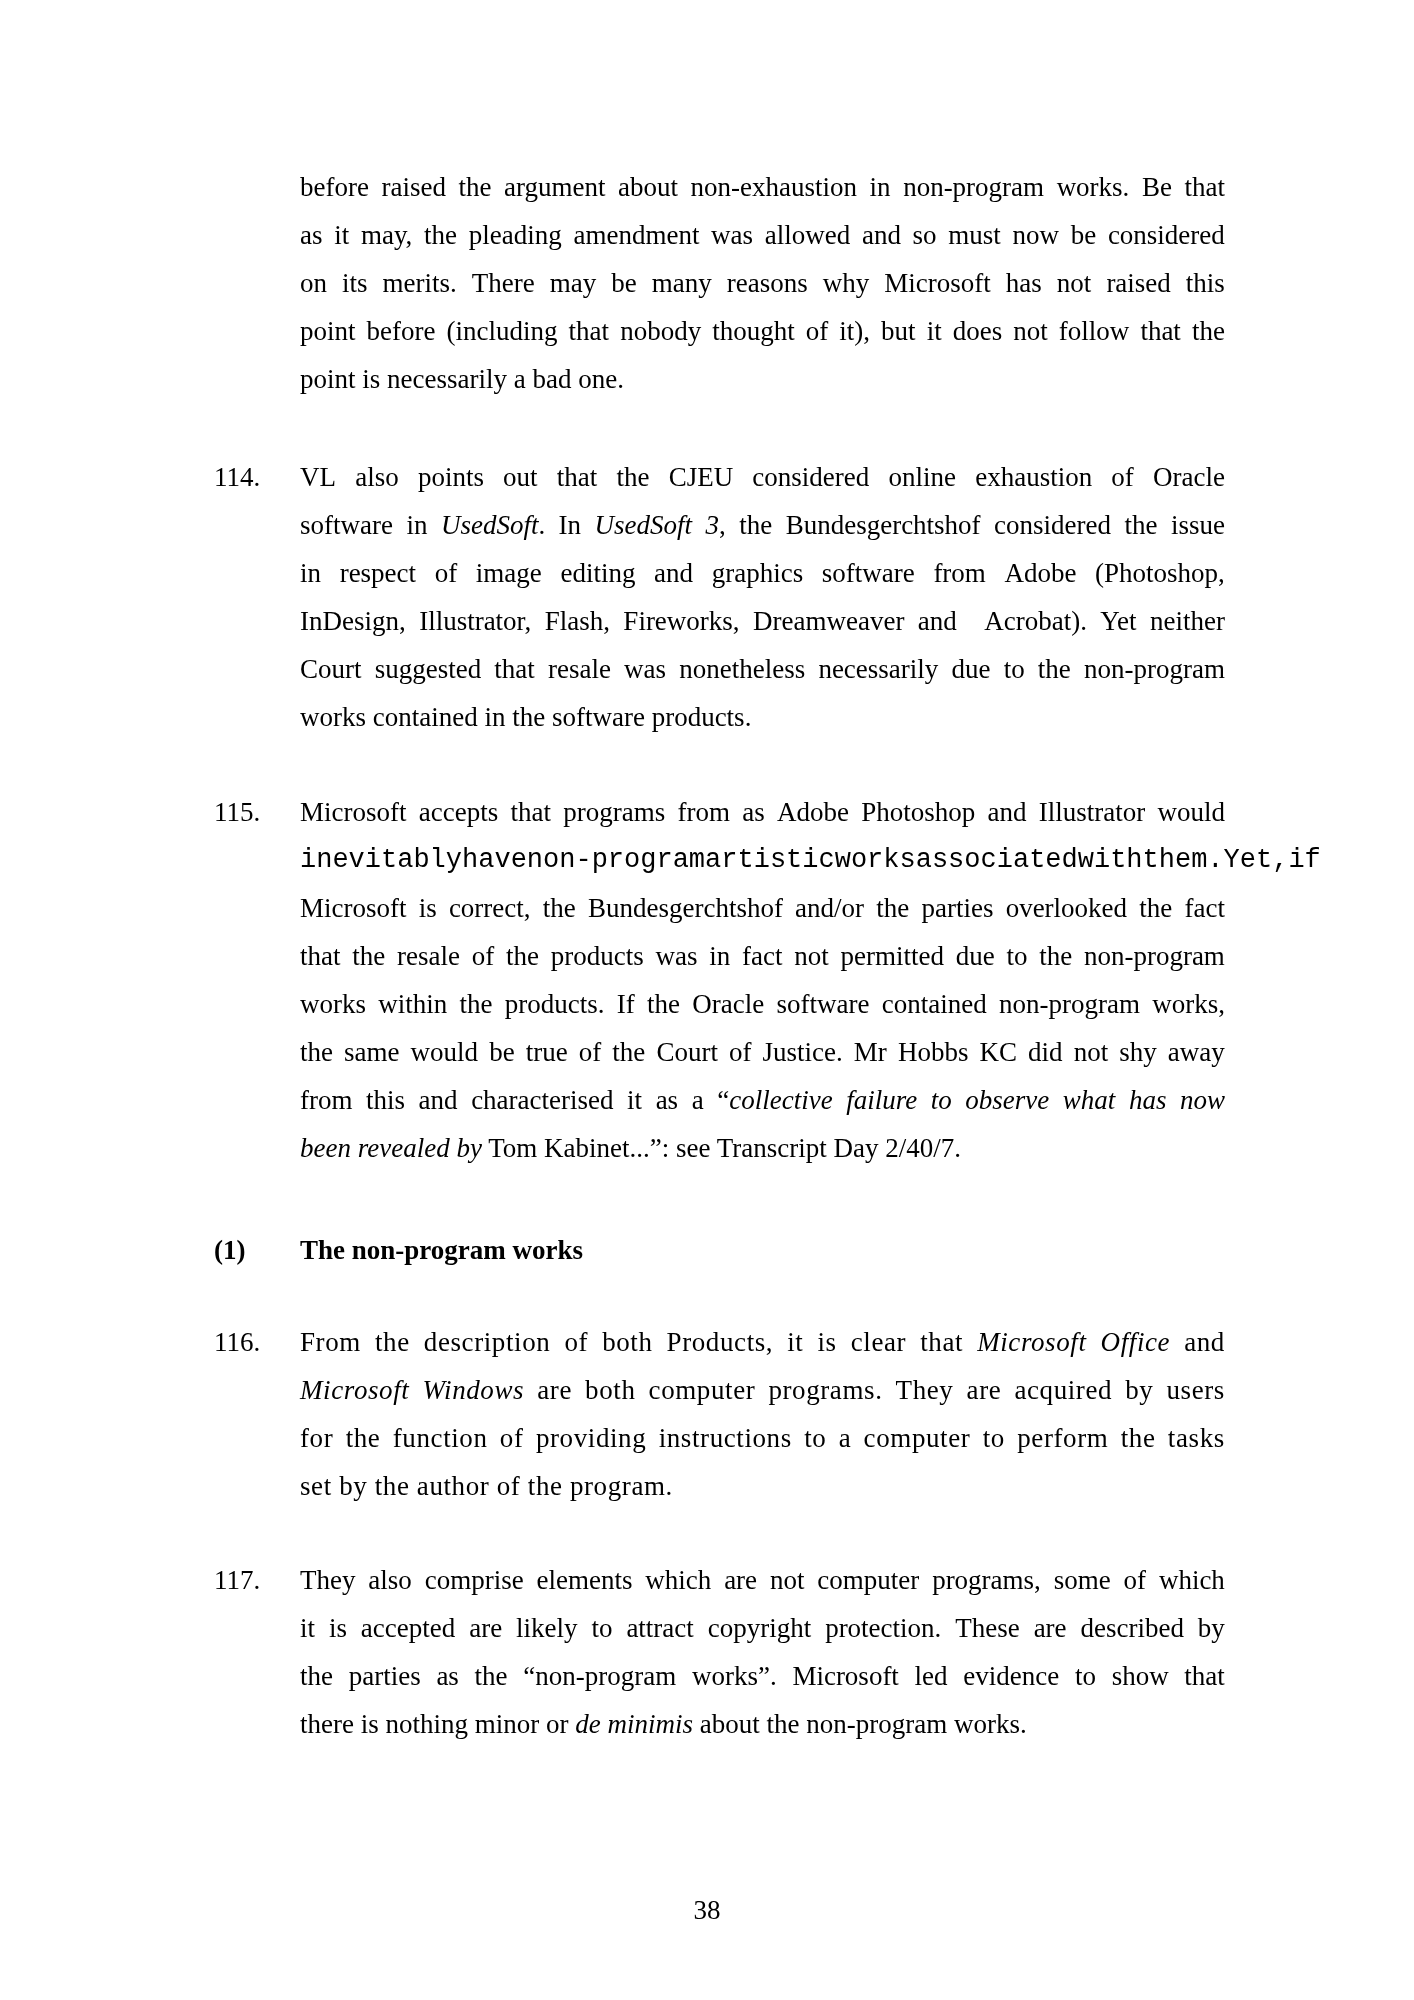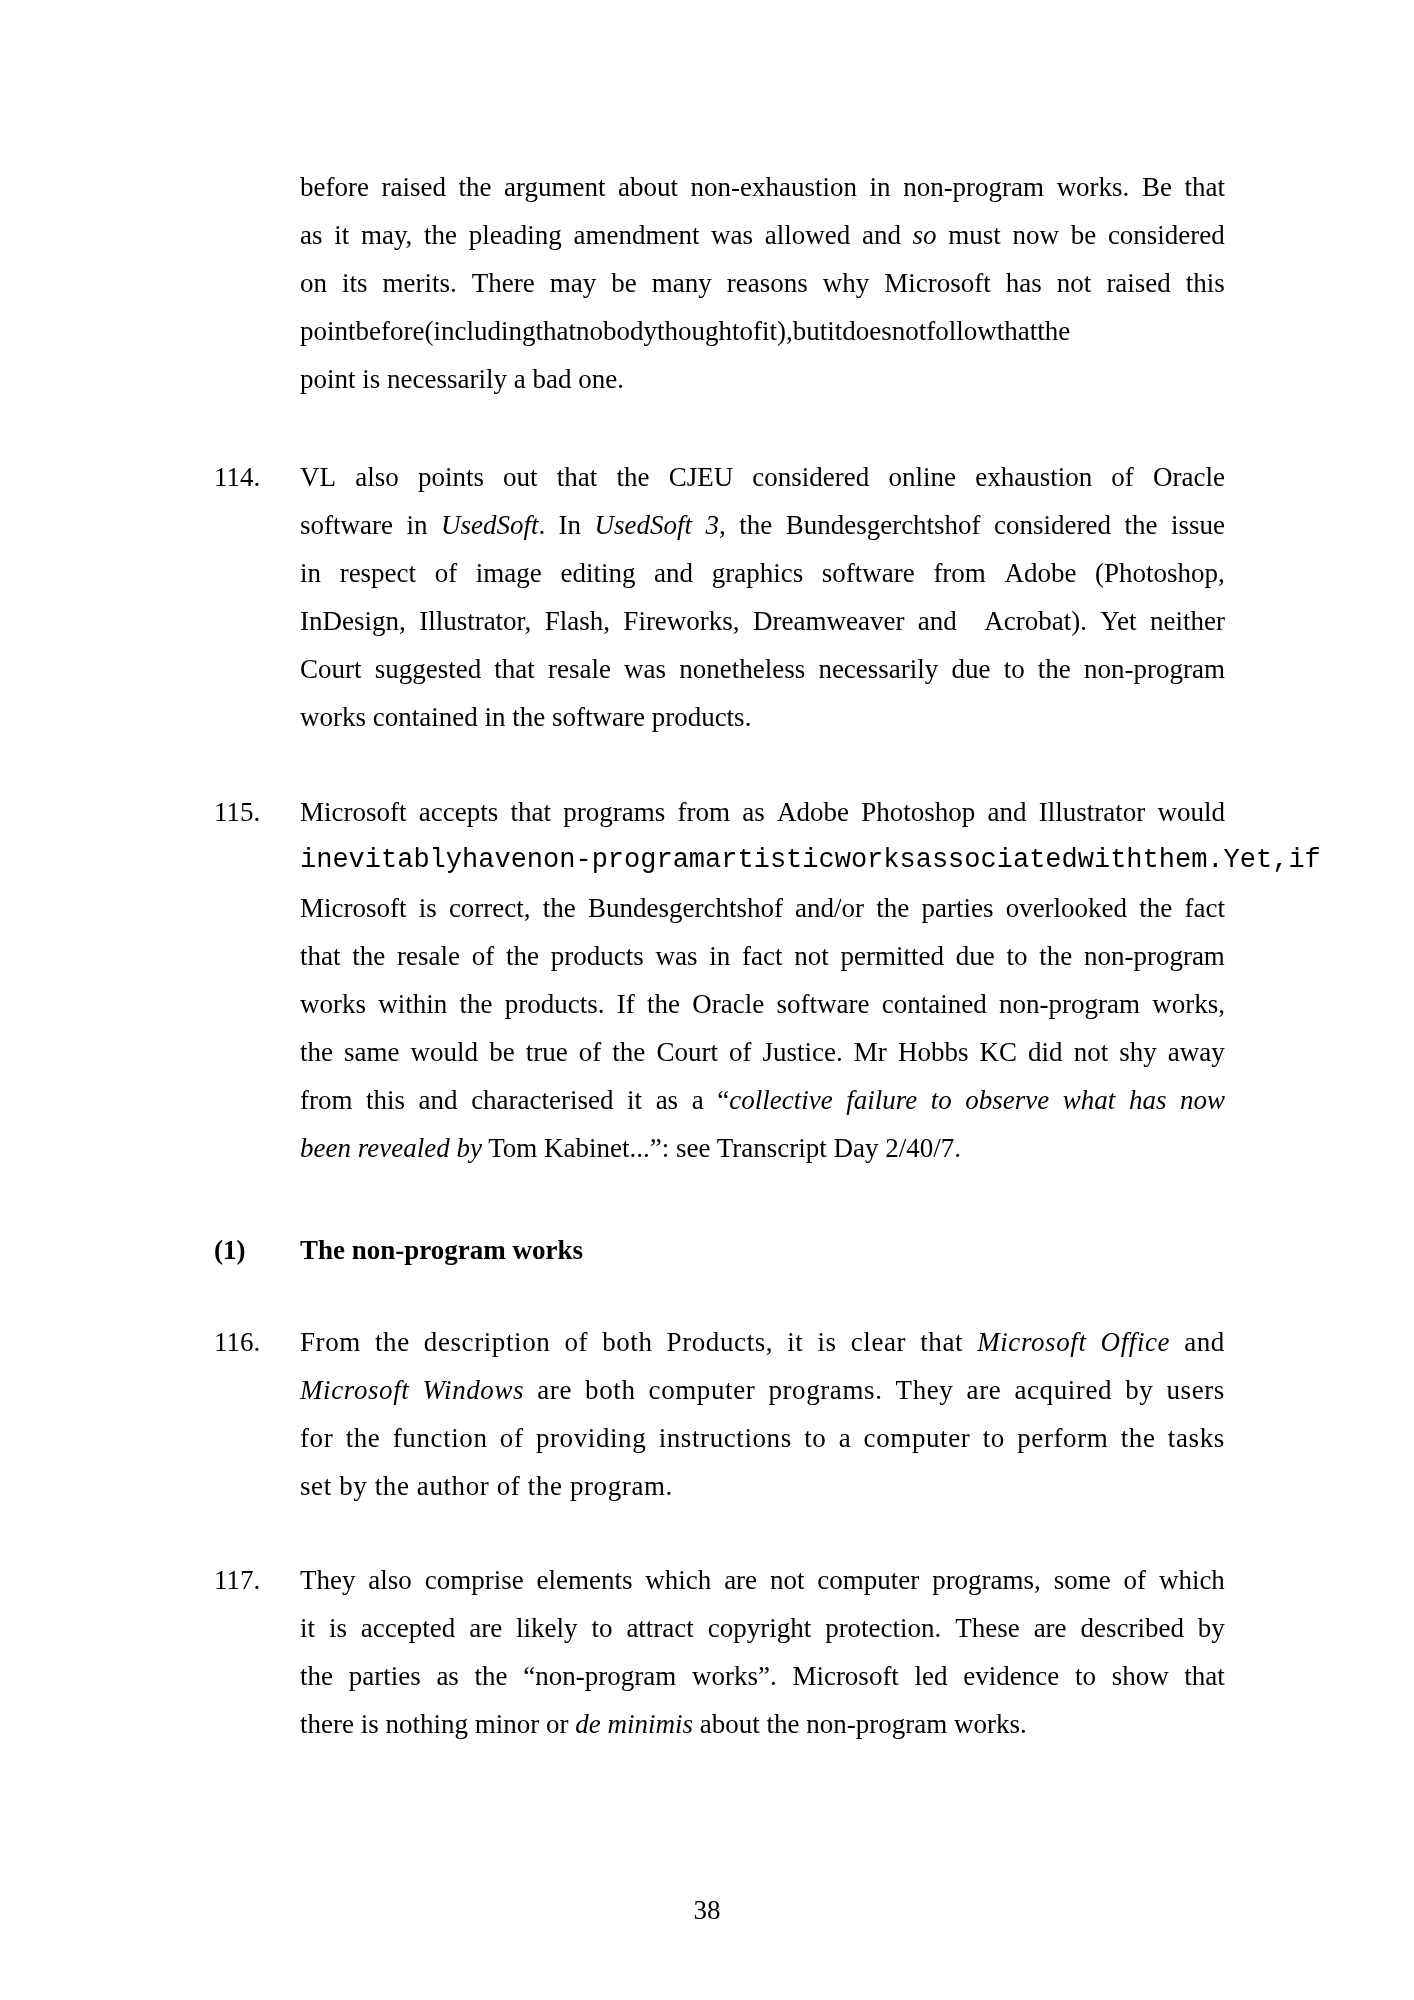--- a/index.html
+++ b/index.html
@@ -102,21 +102,21 @@
         <span class="line" style="display: flex; justify-content: space-between;">
           <span style="white-space: pre;"><span>as</span></span>
           <span style="white-space: pre;"><span>it</span></span>
           <span style="white-space: pre;"><span>may,</span></span>
           <span style="white-space: pre;"><span>the</span></span>
           <span style="white-space: pre;"><span>pleading</span></span>
           <span style="white-space: pre;"><span>amendment</span></span>
           <span style="white-space: pre;"><span>was</span></span>
           <span style="white-space: pre;"><span>allowed</span></span>
           <span style="white-space: pre;"><span>and</span></span>
-          <span style="white-space: pre; font-style: italic;"><span>so</span></span>
+          <span style="white-space: pre;"><span>so</span></span>
           <span style="white-space: pre;"><span>must</span></span>
           <span style="white-space: pre;"><span>now</span></span>
           <span style="white-space: pre;"><span>be</span></span>
           <span style="white-space: pre;"><span>considered</span></span>
         </span>
         <span class="line" style="display: flex; justify-content: space-between;">
           <span style="white-space: pre;"><span>on</span></span>
           <span style="white-space: pre;"><span>its</span></span>
           <span style="white-space: pre;"><span>merits.</span></span>
           <span style="white-space: pre;"><span>There</span></span>
@@ -124,21 +124,21 @@
           <span style="white-space: pre;"><span>be</span></span>
           <span style="white-space: pre;"><span>many</span></span>
           <span style="white-space: pre;"><span>reasons</span></span>
           <span style="white-space: pre;"><span>why</span></span>
           <span style="white-space: pre;"><span>Microsoft</span></span>
           <span style="white-space: pre;"><span>has</span></span>
           <span style="white-space: pre;"><span>not</span></span>
           <span style="white-space: pre;"><span>raised</span></span>
           <span style="white-space: pre;"><span>this</span></span>
         </span>
-        <span class="line" style="display: flex; ">
+        <span class="line" style="display: flex; justify-content: space-between;">
           <span style="white-space: pre;"><span>point</span></span>
           <span style="white-space: pre;"><span>before</span></span>
           <span style="white-space: pre;"><span>(including</span></span>
           <span style="white-space: pre;"><span>that</span></span>
           <span style="white-space: pre;"><span>nobody</span></span>
           <span style="white-space: pre;"><span>thought</span></span>
           <span style="white-space: pre;"><span>of</span></span>
           <span style="white-space: pre;"><span>it),</span></span>
           <span style="white-space: pre;"><span>but</span></span>
           <span style="white-space: pre;"><span>it</span></span>

